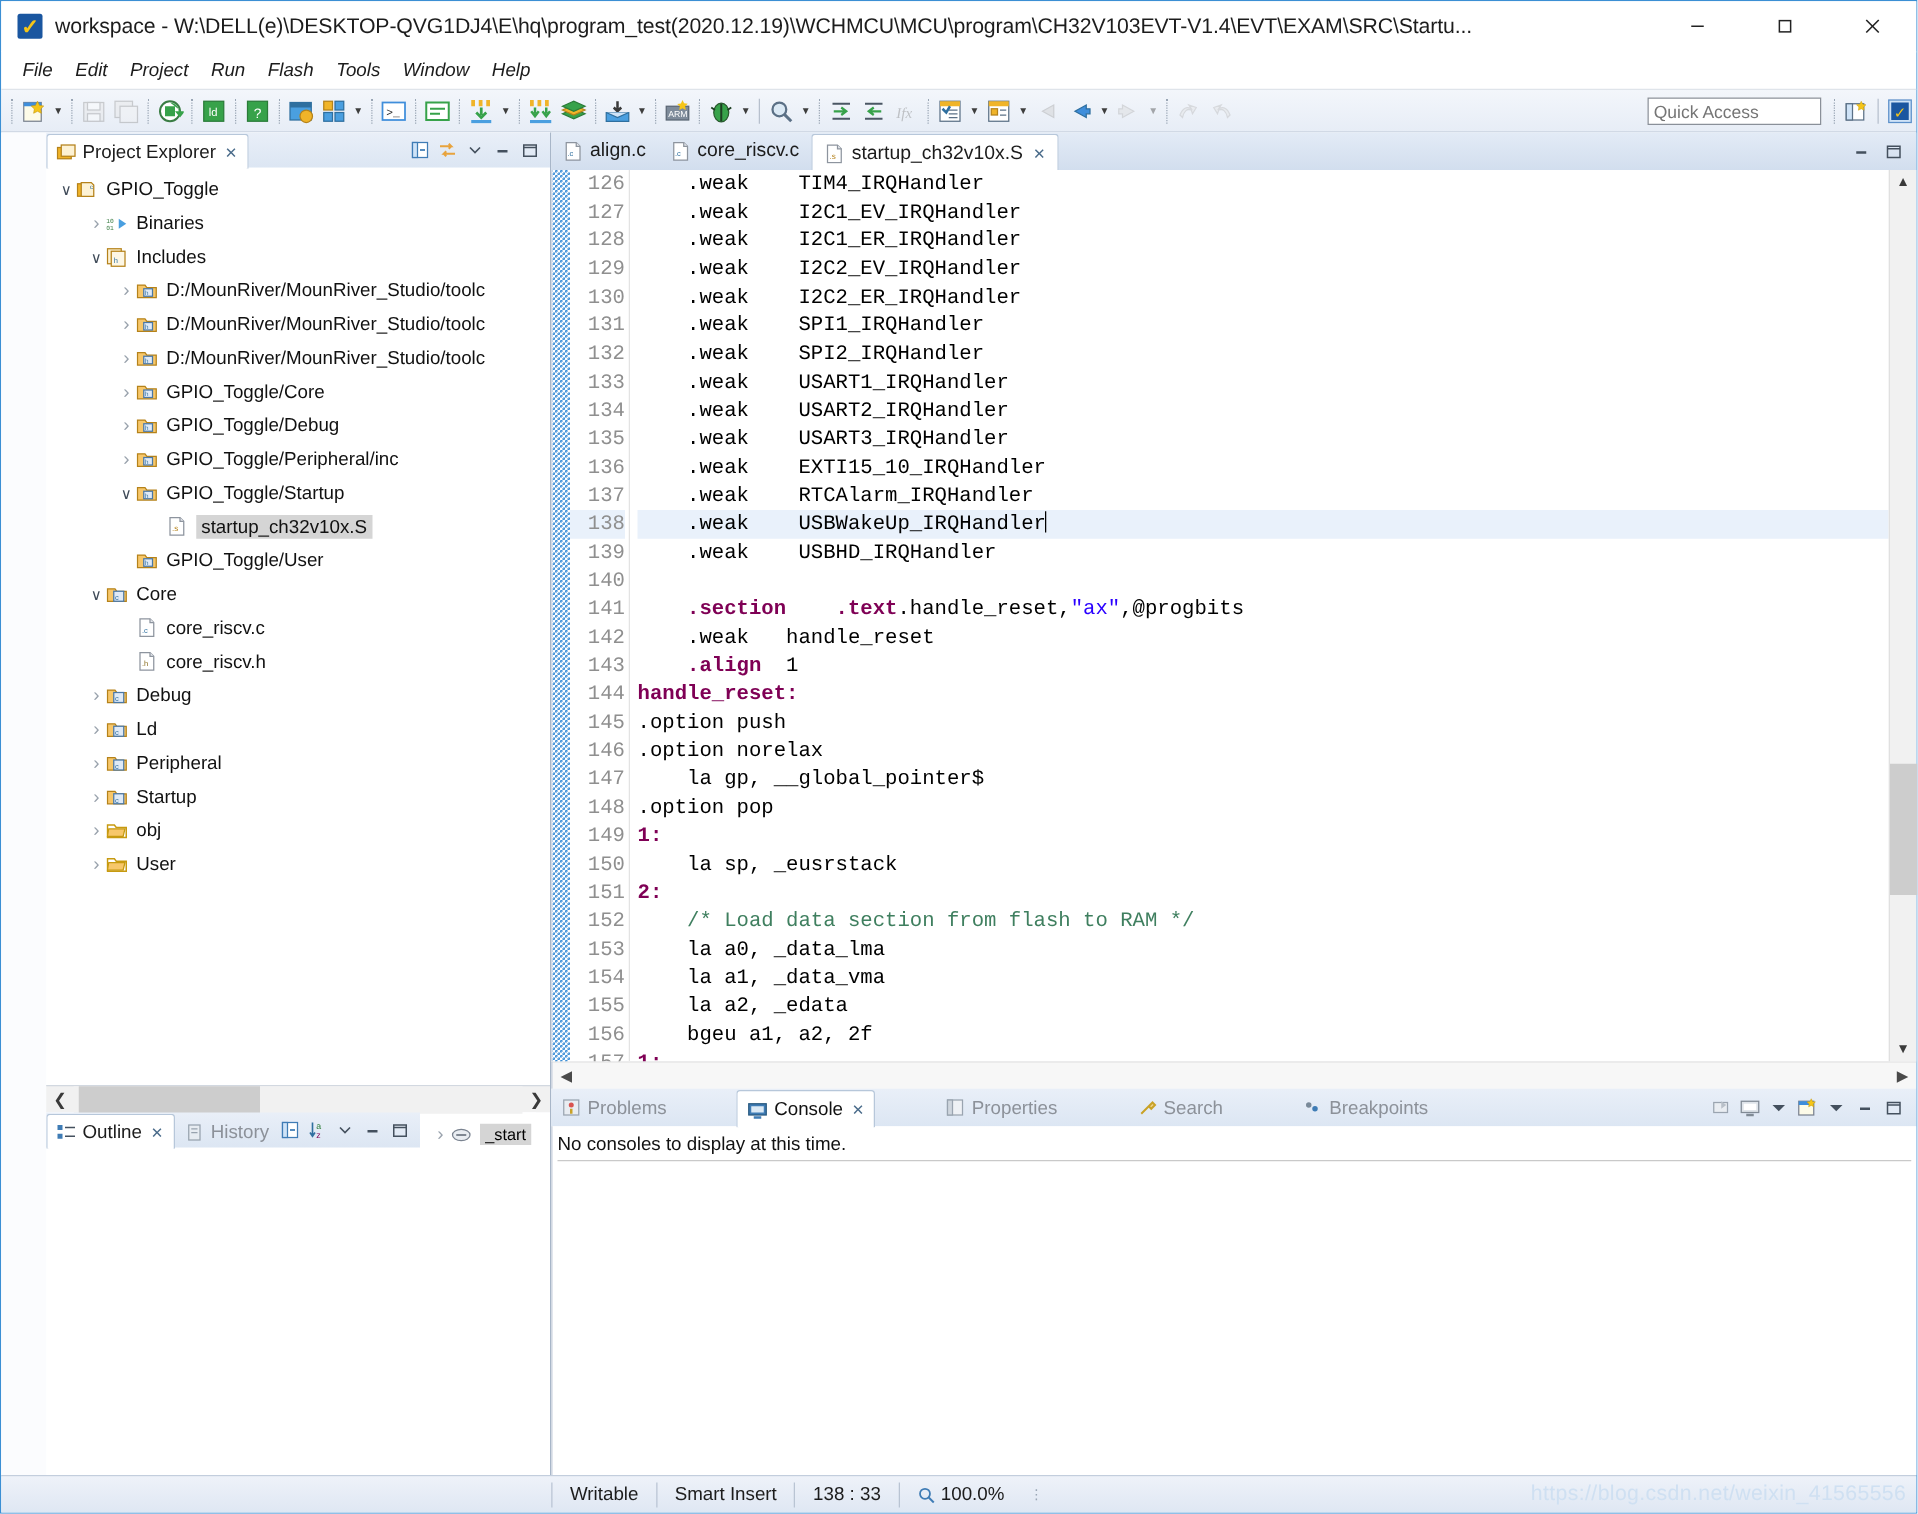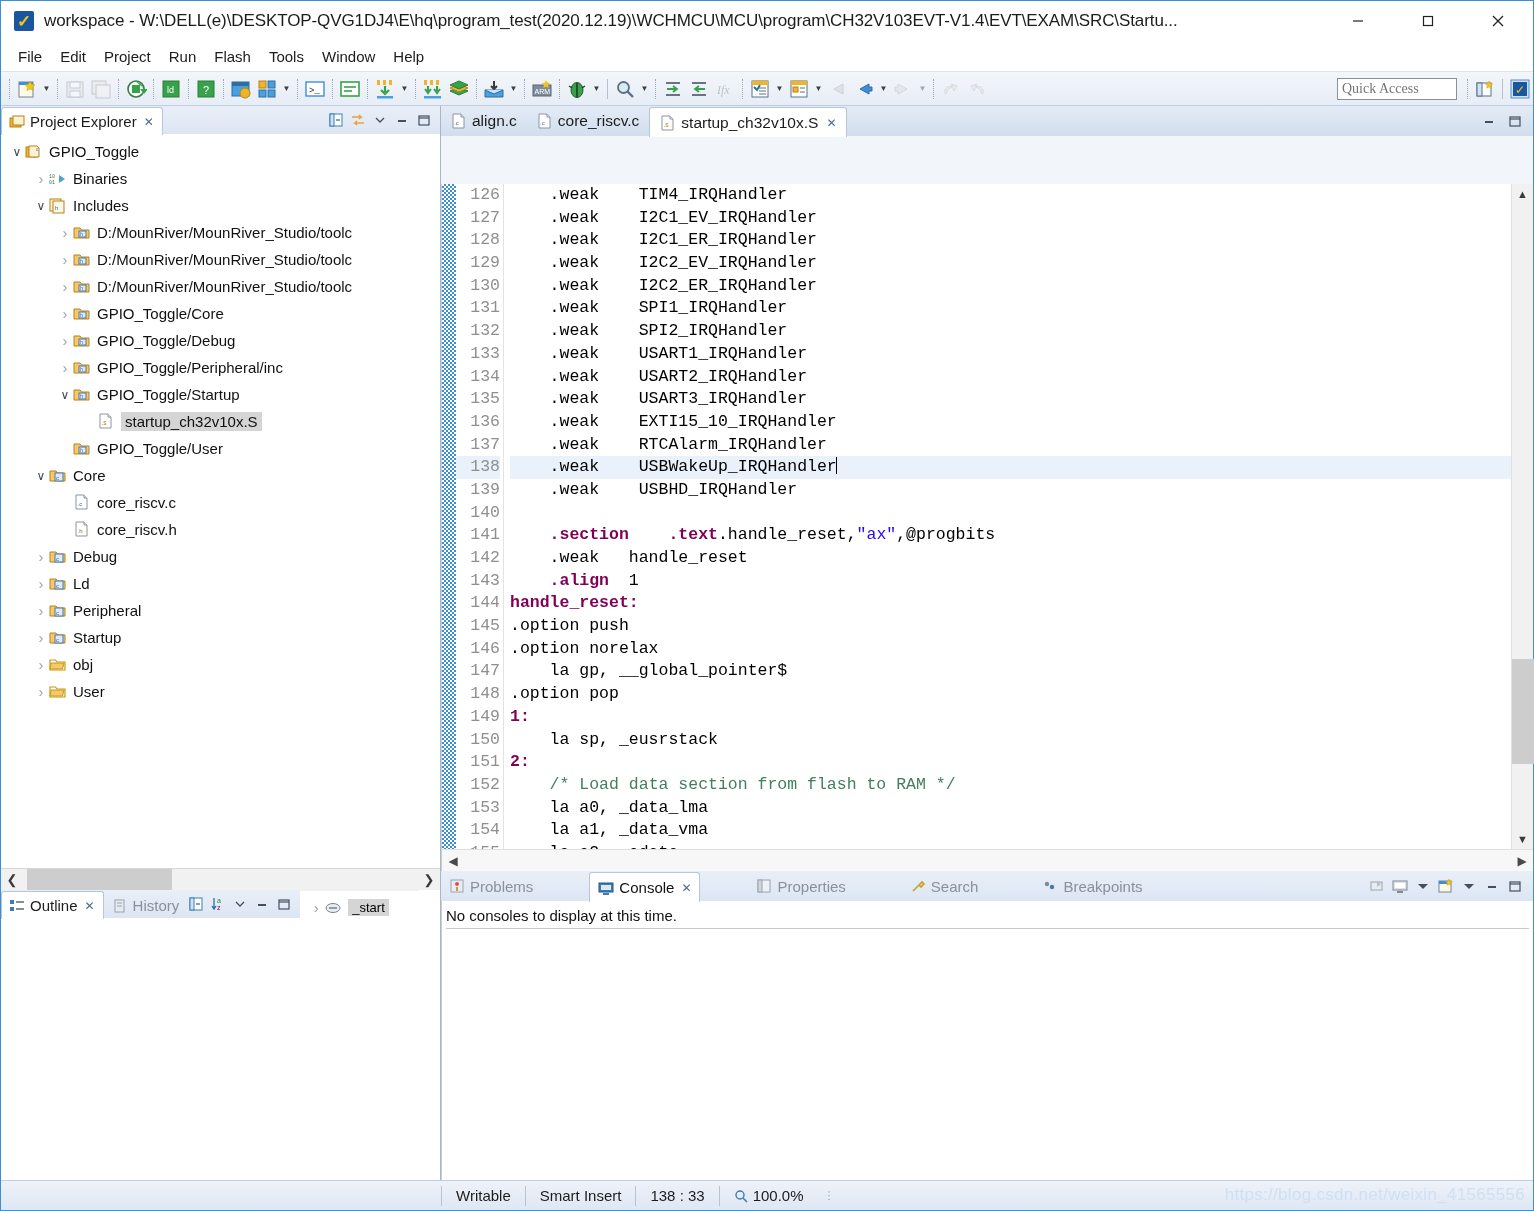--- a/index.html
+++ b/index.html
@@ -50,20 +50,21 @@
   
   .menubar {
     height: 30px; flex: 0 0 30px;
     display: flex; align-items: center;
     background: #ffffff; padding-left: 8px;
     border-bottom: 1px solid #dfe4ea;
   }
   .menu-item {
     padding: 3px 9px; font-size: 15px; color: #1c1c1c; cursor: default;
     border-radius: 2px;
+    font-style: italic;
   }
 
   
   .toolbar {
     height: 34px; flex: 0 0 34px;
     display: flex; align-items: center;
     background: linear-gradient(#f3f6fb, #e7edf6);
     border-bottom: 1px solid #c3cedd;
     padding-left: 4px; gap: 0px;
   }
@@ -76,38 +77,38 @@
     align-items: center; justify-content: center;
     color: #3d3d3d; font-size: 8px;
   }
   .tb-sep {
     width: 1px; height: 20px; margin: 0 4px;
     border-left: 1px dotted #9aa6b5;
   }
   .tb-sep.solid { border-left: 1px solid #b7c0cd; }
   .tb-spacer { flex: 1 1 auto; }
   .quick-access {
-    height: 22px; width: 120px; border: 1px solid #8a9099; background: #fff;
+    height: 22px; width: 139px; border: 1px solid #8a9099; background: #fff;
     font-size: 14px; color: #6d28d9; padding: 0 4px; line-height: 20px;
     margin-right: 6px;
-    font-family: Liberation Serif, serif;
   }
   .ic-disabled { opacity: .42; filter: grayscale(1); }
 
   
   .main {
     flex: 1 1 auto; display: flex; min-height: 0;
     background: #f2f5f9;
   }
 
   
   .left-col {
     width: 440px; flex: 0 0 440px; display: flex; flex-direction: column;
     border-right: 1px solid #a8b6c8;
     background: #fbfcfe;
+    padding-left: 36px;
   }
   .view-head {
     height: 28px; flex: 0 0 28px;
     display: flex; align-items: stretch;
     background: linear-gradient(#e9eff8, #dce6f3);
     position: relative;
   }
   .view-tab {
     display: flex; align-items: center; gap: 5px;
     padding: 0 8px 0 7px; font-size: 15px; color: #1c1c1c;
@@ -171,21 +172,20 @@
     border-top: 1px solid #b7c7da; border-left: 1px solid #b7c7da; border-right: 1px solid #b7c7da;
     border-top-left-radius: 3px; border-top-right-radius: 3px;
     top: 1px;
   }
   .ed-head-tools { margin-left: auto; display:flex; align-items:center; gap:10px; padding-right:10px; }
 
   .ed-body {
     flex: 1 1 auto; display: flex; background: #ffffff; min-height: 0;
     border-left: 1px solid #c5cedb;
     position: relative;
-    margin-top: 48px;
   }
   .ann-ruler {
     width: 14px; flex: 0 0 14px;
     background-image:
       linear-gradient(45deg, #3c8fd6 25%, transparent 25%, transparent 75%, #3c8fd6 75%),
       linear-gradient(45deg, #3c8fd6 25%, #ffffff 25%, #ffffff 75%, #3c8fd6 75%);
     background-size: 4px 4px;
     background-position: 0 0, 2px 2px;
   }
   .code-wrap { flex: 1 1 auto; display: flex; overflow: hidden; min-width: 0; }

